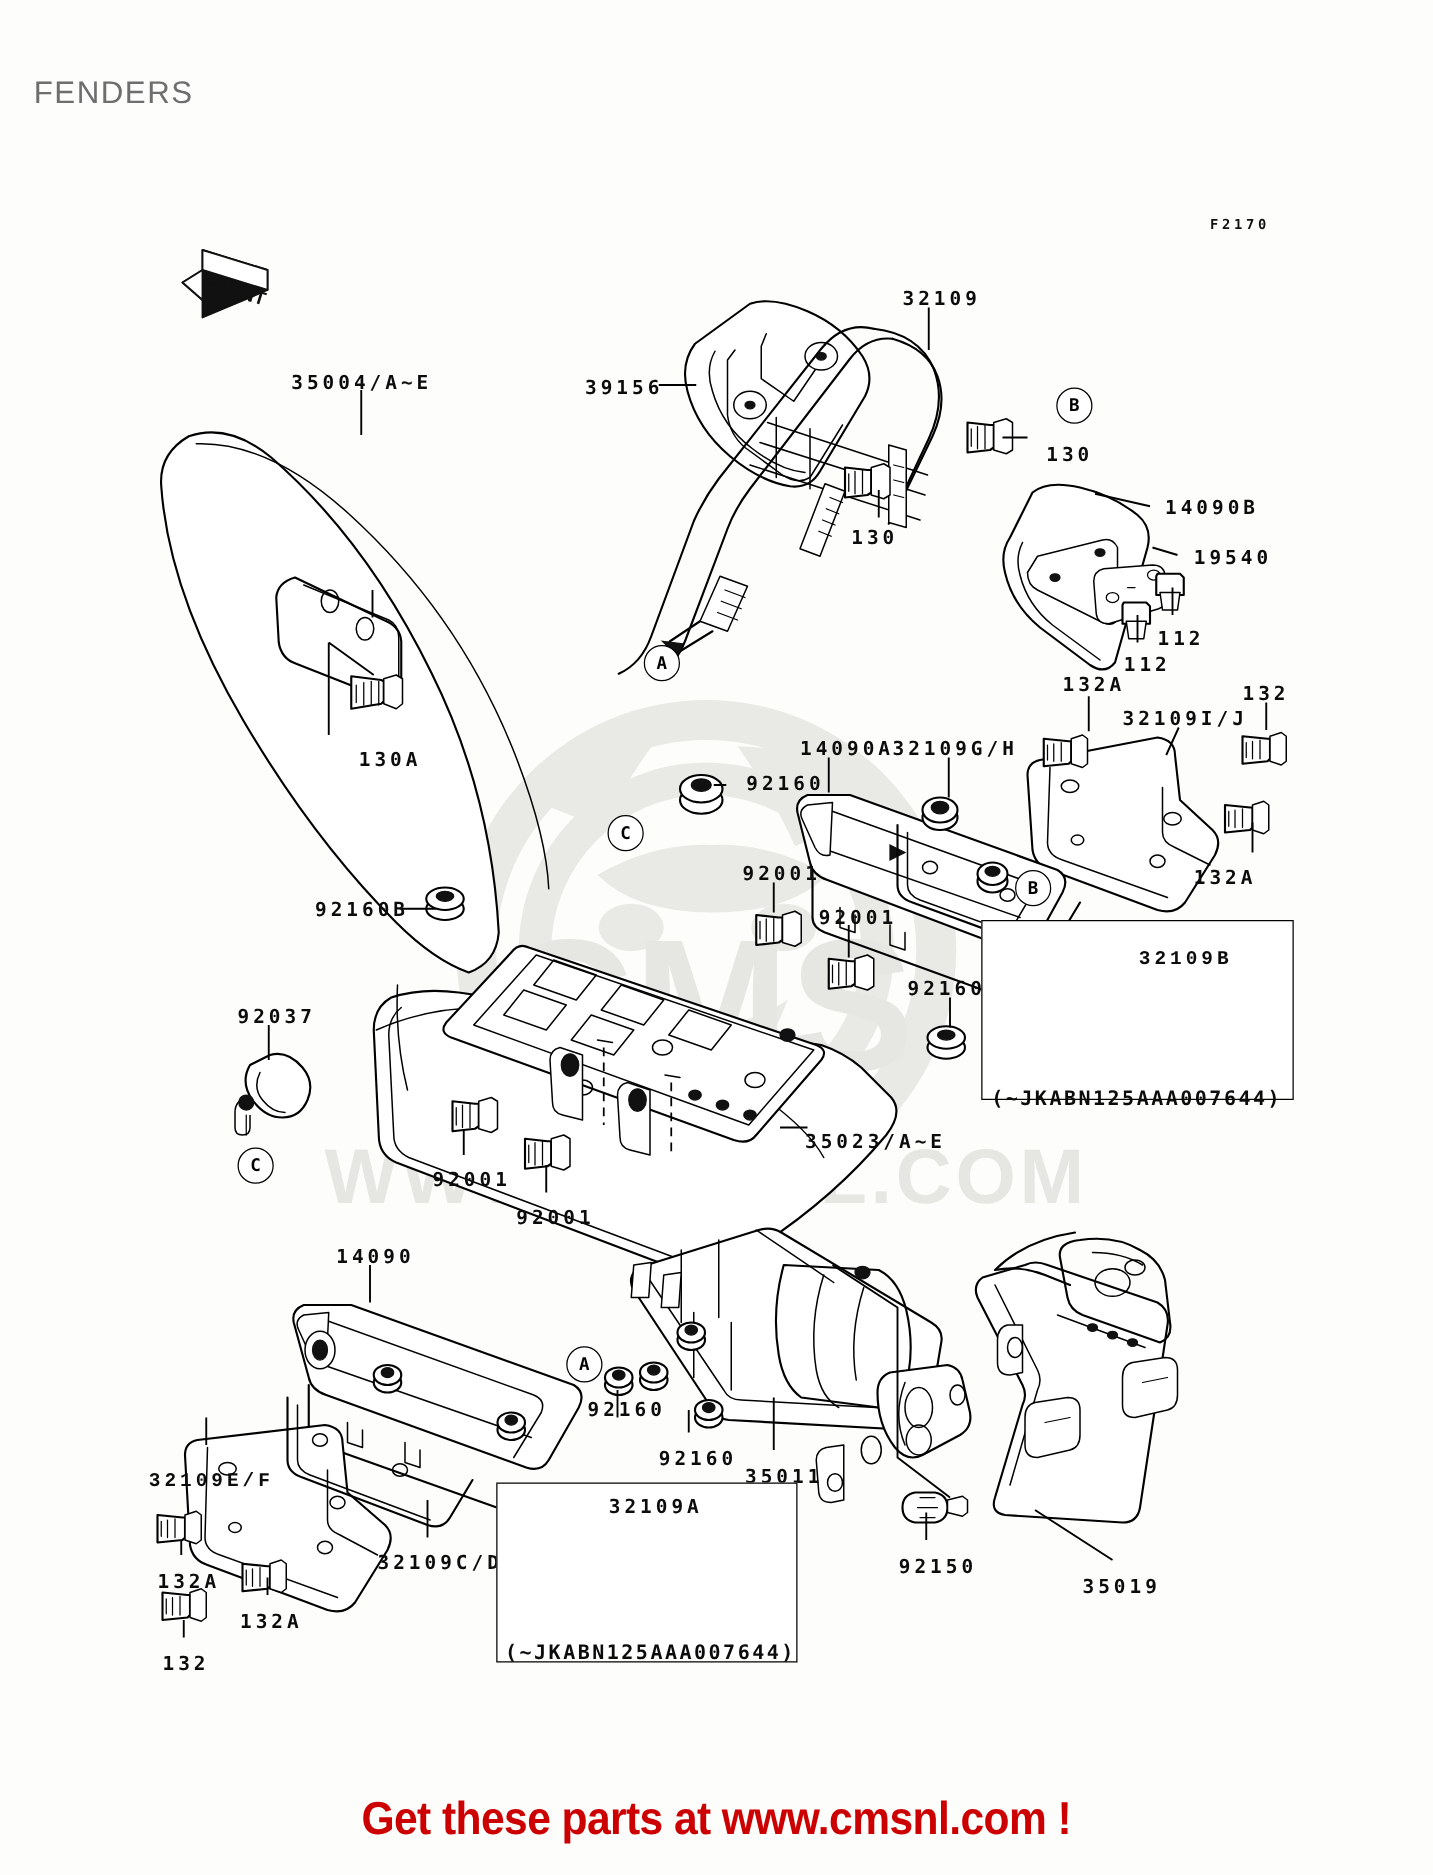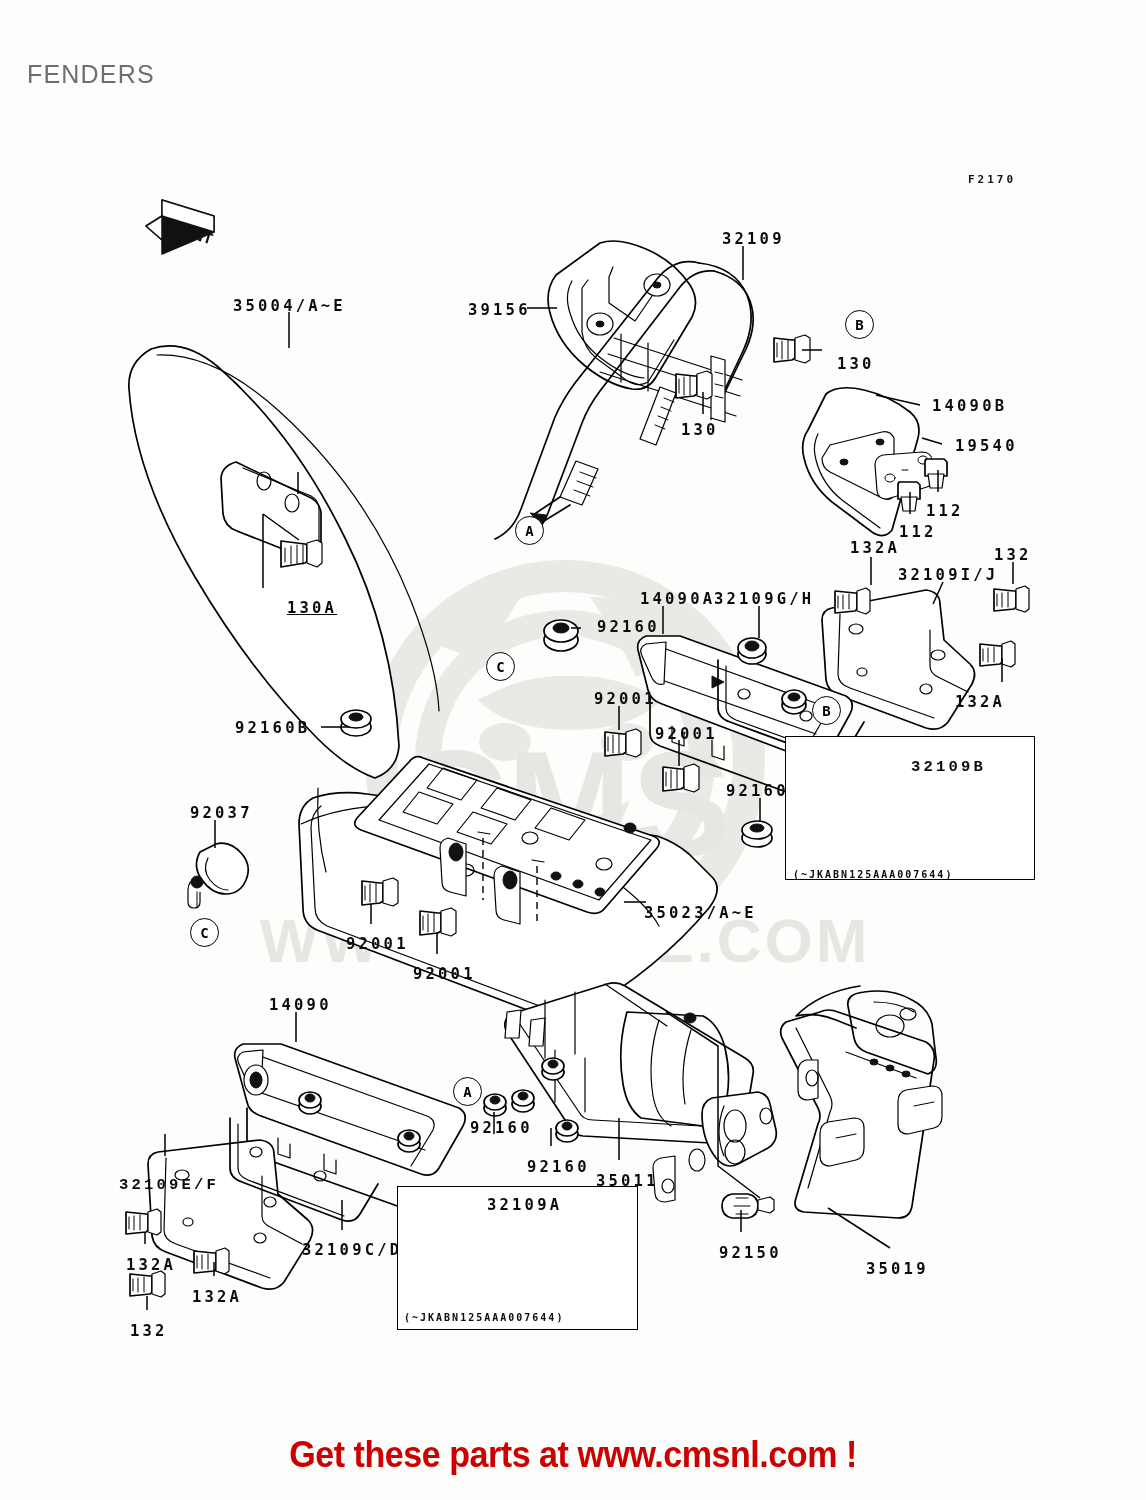--- a/index.html
+++ b/index.html
@@ -31,21 +31,21 @@
   
   .callout{
     position:absolute;width:27px;height:27px;border:1.7px solid #000;
     border-radius:50%;background:#fff;
     display:flex;align-items:center;justify-content:center;
     font-size:14px;font-weight:bold;color:#000;
   }
   
   .inset{position:absolute;border:1.7px solid #000;background:#fff;}
   .inset-cap{
-    position:absolute;font-size:10px;font-weight:bold;color:#0c0c0c;
+    position:absolute;font-size:16px;font-weight:bold;color:#0c0c0c;
     letter-spacing:2px;white-space:nowrap;
   }
   
   .lead{position:absolute;background:#000;}
   
   svg{position:absolute;left:0;top:0;overflow:visible;}
   #art{width:1146px;height:1500px;}
   #watermark{width:1146px;height:1500px;opacity:1;}
   .ln{fill:none;stroke:#000;stroke-width:1.7;stroke-linejoin:round;stroke-linecap:round;}
   .ln-thin{fill:none;stroke:#000;stroke-width:1.2;stroke-linejoin:round;stroke-linecap:round;}
@@ -455,37 +455,37 @@
 
 <svg id="front-arrow" viewBox="0 0 80 72">
   <path d="M22 4 L22 20 L6 30 L22 44 L22 58 L74 36 L74 20 Z" fill="#111" stroke="#111" stroke-width="1.5" stroke-linejoin="round"></path>
   <path d="M22 4 L74 20 L74 36 L22 20 Z" fill="#fff" stroke="#111" stroke-width="1.5" stroke-linejoin="round"></path>
   <path d="M6 30 L22 20 L22 44 Z" fill="#fff" stroke="#111" stroke-width="1.5" stroke-linejoin="round"></path>
   <text x="46" y="41" font-family="Liberation Sans, sans-serif" font-size="15" font-weight="bold" fill="#111" text-anchor="middle" transform="rotate(17 46 41)">FRONT</text>
 </svg>
 
 <div id="labels-layer">
     <div class="lbl" style="left: 233px; top: 299px;">35004/A~E</div>
-    <div class="lbl" style="left: 287px; top: 601px; text-decoration: underline;">130A</div>
+    <div class="lbl" style="left: 287px; top: 601px;">130A</div>
     <div class="lbl" style="left: 468px; top: 303px;">39156</div>
     <div class="lbl" style="left: 722px; top: 232px;">32109</div>
     <div class="lbl" style="left: 837px; top: 357px;">130</div>
     <div class="lbl" style="left: 681px; top: 423px;">130</div>
     <div class="lbl" style="left: 932px; top: 399px;">14090B</div>
     <div class="lbl" style="left: 955px; top: 439px;">19540</div>
     <div class="lbl" style="left: 926px; top: 504px;">112</div>
     <div class="lbl" style="left: 899px; top: 525px;">112</div>
     <div class="lbl" style="left: 850px; top: 541px;">132A</div>
     <div class="lbl" style="left: 994px; top: 548px;">132</div>
     <div class="lbl" style="left: 898px; top: 568px;">32109I/J</div>
     <div class="lbl" style="left: 955px; top: 695px;">132A</div>
     <div class="lbl" style="left: 640px; top: 592px;">14090A</div>
     <div class="lbl" style="left: 714px; top: 592px;">32109G/H</div>
     <div class="lbl" style="left: 597px; top: 620px;">92160</div>
-    <div class="lbl" style="left: 235px; top: 721px;">92160B</div>
+    <div class="lbl" style="left: 252px; top: 721px;">92160B</div>
     <div class="lbl" style="left: 594px; top: 692px;">92001</div>
     <div class="lbl" style="left: 655px; top: 727px;">92001</div>
     <div class="lbl" style="left: 726px; top: 784px;">92160A</div>
     <div class="lbl" style="left: 190px; top: 806px;">92037</div>
     <div class="lbl" style="left: 346px; top: 937px;">92001</div>
     <div class="lbl" style="left: 413px; top: 967px;">92001</div>
     <div class="lbl" style="left: 644px; top: 906px;">35023/A~E</div>
     <div class="lbl" style="left: 269px; top: 998px;">14090</div>
     <div class="lbl" style="left: 119px; top: 1178px; font-family: Liberation Mono, monospace;">32109E/F</div>
     <div class="lbl" style="left: 302px; top: 1243px;">32109C/D</div>

